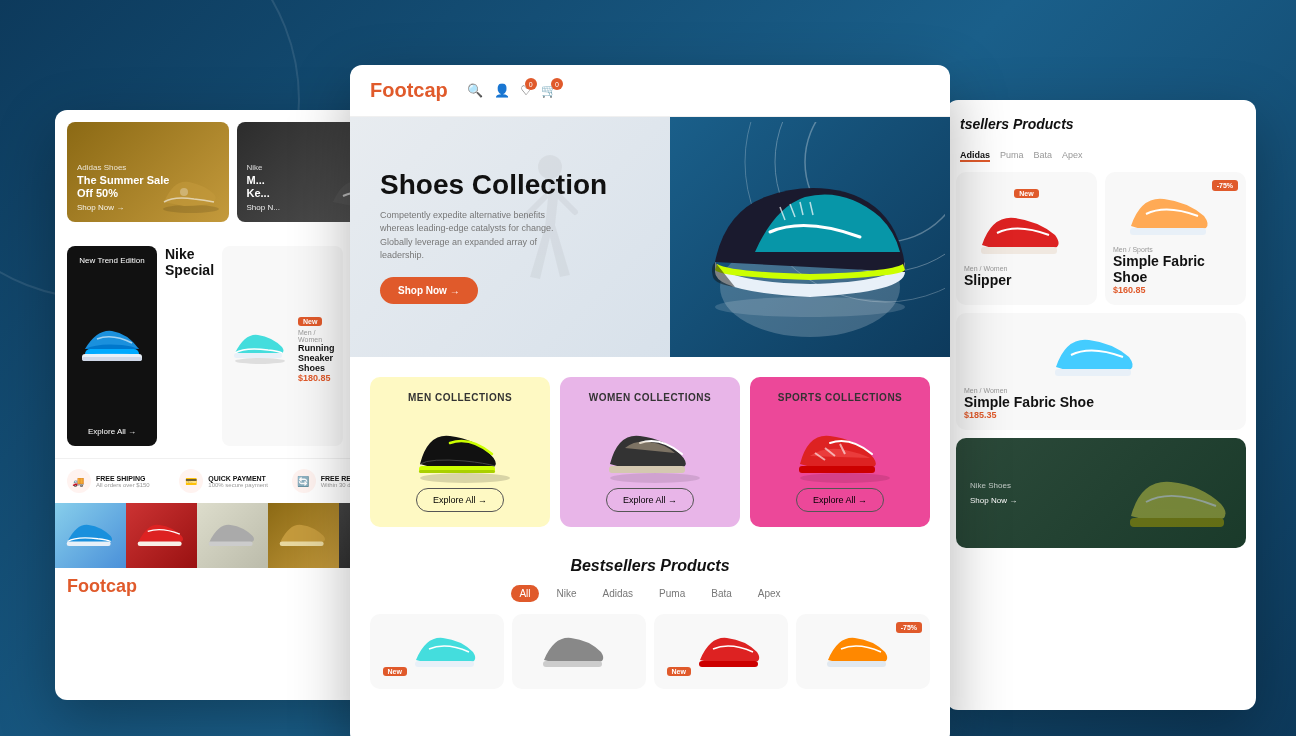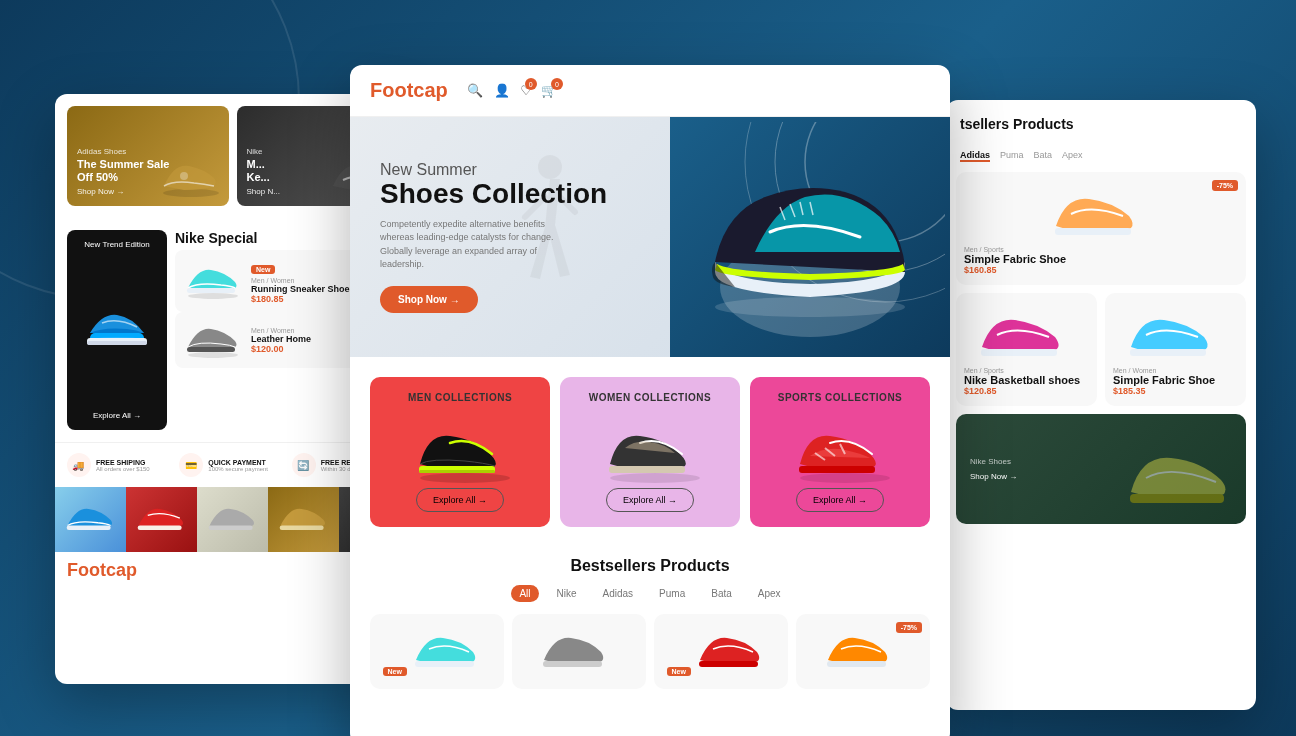--- a/index.html
+++ b/index.html
@@ -25,21 +25,21 @@
       position: absolute;
       background: #fff;
       border-radius: 12px;
       overflow: hidden;
       box-shadow: 0 20px 60px rgba(0,0,0,0.3);
     }
 
     
     .card-left {
       left: 55px;
-      top: 94px;
+      top: 110px;
       width: 355px;
       height: 590px;
     }
 
     .card-left .promo-banners {
       display: flex;
       gap: 8px;
       padding: 12px;
     }
 
@@ -117,21 +117,22 @@
 
     .explore-all {
       font-size: 8px;
       color: #fff;
       text-decoration: none;
     }
 
     .nike-products {
       flex: 1;
       display: flex;
-      flex-direction: column;
+      flex-direction: row;
+      gap: 8px;
     }
 
     .nike-section-title {
       font-size: 14px;
       font-weight: 700;
       color: #111;
       margin-bottom: 4px;
     }
 
     .product-card-small {
@@ -397,21 +398,21 @@
 
     .collection-card {
       flex: 1;
       border-radius: 10px;
       padding: 15px;
       display: flex;
       flex-direction: column;
       align-items: center;
     }
 
-    .collection-card.green { background: #ef4444; }
+    .collection-card.green { background: #fef9c3; }
     .collection-card.pink { background: #e8b5e8; border-radius: 11px; }
     .collection-card.peach { background: #ec4899; }
 
     .collection-label {
       font-size: 10px;
       font-weight: 800;
       color: #333;
       text-align: center;
       margin-bottom: 10px;
       letter-spacing: 0.5px;
@@ -439,20 +440,21 @@
     .bestsellers-section {
       padding: 10px 20px;
     }
 
     .section-title {
       font-size: 16px;
       font-weight: 700;
       color: #111;
       text-align: center;
       margin-bottom: 10px;
+      font-style: italic;
     }
 
     .filter-tabs {
       display: flex;
       gap: 10px;
       justify-content: center;
       margin-bottom: 12px;
     }
 
     .filter-tab {
@@ -545,21 +547,21 @@
       text-align: center;
     }
 
     .product-card-right .cat {
       font-size: 7px;
       color: #999;
       text-align: left;
     }
 
     .product-card-right .name {
-      font-size: 11px;
+      font-size: 14px;
       font-weight: 700;
       color: #111;
       text-align: left;
     }
 
     .product-card-right .price {
       font-size: 9px;
       color: #e05a2b;
       font-weight: 700;
       text-align: left;
@@ -777,21 +779,20 @@
       </div>
       <div class="nav-icon" style="position:relative;">
         🛒
         <span class="nav-badge">0</span>
       </div>
     </div>
   </nav>
 
   <div class="hero-banner">
     <div class="hero-content">
-      <div class="hero-subtitle">New Summer</div>
       <div class="hero-title">Shoes Collection</div>
       <p class="hero-desc">Competently expedite alternative benefits whereas leading-edge catalysts for change. Globally leverage an expanded array of leadership.</p>
       <button class="hero-btn">Shop Now →</button>
     </div>
 
     <div class="hero-runner">
       <svg width="100" height="200" viewBox="0 0 80 200" opacity="0.35">
         <circle cx="45" cy="20" r="12" fill="#888"></circle>
         <path d="M45 32 L40 80 L25 130 L35 132 L45 90 L55 130 L65 128 L50 78 L55 32 Z" fill="#888"></path>
         <path d="M40 50 L20 70 M55 50 L70 65" stroke="#888" stroke-width="6" fill="none" stroke-linecap="round"></path>
@@ -930,47 +931,47 @@
     <span class="brand-tab active">Adidas</span>
     <span class="brand-tab">Puma</span>
     <span class="brand-tab">Bata</span>
     <span class="brand-tab">Apex</span>
   </div>
 
   <div class="product-rows">
 
     <div class="product-row-pair">
       <div class="product-card-right">
+        <div class="new-badge">New</div>
+        <svg width="100" height="60" viewBox="0 0 100 60">
+          <path d="M5 44 Q15 14 38 17 Q62 20 78 34 Q84 42 80 46 Q62 52 28 51 Z" fill="#dd2222"></path>
+          <rect x="4" y="46" width="76" height="7" rx="3" fill="#f0e8e0"></rect>
+          <path d="M20 32 Q40 22 72 34" stroke="white" stroke-width="2" fill="none"></path>
+        </svg>
+        <div class="cat">Men / Women</div>
+        <div class="name">Slipper</div>
+      </div>
+      <div class="product-card-right">
         <div class="discount-badge">-75%</div>
         <svg width="100" height="60" viewBox="0 0 100 60">
           <path d="M5 44 Q15 14 38 17 Q62 20 78 34 Q84 42 80 46 Q62 52 28 51 Z" fill="#ffaa55"></path>
           <rect x="4" y="46" width="76" height="7" rx="3" fill="#e8f0f8"></rect>
           <path d="M20 32 Q40 22 72 34" stroke="white" stroke-width="2" fill="none"></path>
         </svg>
         <div class="cat">Men / Sports</div>
         <div class="name">Simple Fabric Shoe</div>
         <div class="price">
           <span>$160.85</span>
         </div>
       </div>
     </div>
 
     <div class="product-row-pair">
       <div class="product-card-right">
         <svg width="100" height="60" viewBox="0 0 100 60">
-          <path d="M5 44 Q15 14 38 17 Q62 20 78 34 Q84 42 80 46 Q62 52 28 51 Z" fill="#dd3399"></path>
-          <rect x="4" y="46" width="76" height="7" rx="3" fill="#e8f0f8"></rect>
-          <path d="M20 32 Q40 22 72 34" stroke="white" stroke-width="2" fill="none"></path>
-        </svg>
-        <div class="cat" style="font-size:7px;color:#999;text-align:left;">Men / Sports</div>
-        <div class="name">Nike Basketball shoes</div>
-        <div class="price">$120.85</div>
-      </div>
-      <div class="product-card-right">
-        <svg width="100" height="60" viewBox="0 0 100 60">
           <path d="M5 44 Q15 14 38 17 Q62 20 78 34 Q84 42 80 46 Q62 52 28 51 Z" fill="#44ccff"></path>
           <rect x="4" y="46" width="76" height="7" rx="3" fill="#e8f0f8"></rect>
           <path d="M20 32 Q40 22 72 34" stroke="white" stroke-width="2" fill="none"></path>
         </svg>
         <div class="cat" style="font-size:7px;color:#999;text-align:left;">Men / Women</div>
         <div class="name">Simple Fabric Shoe</div>
         <div class="price">$185.35</div>
       </div>
     </div>
   </div>

